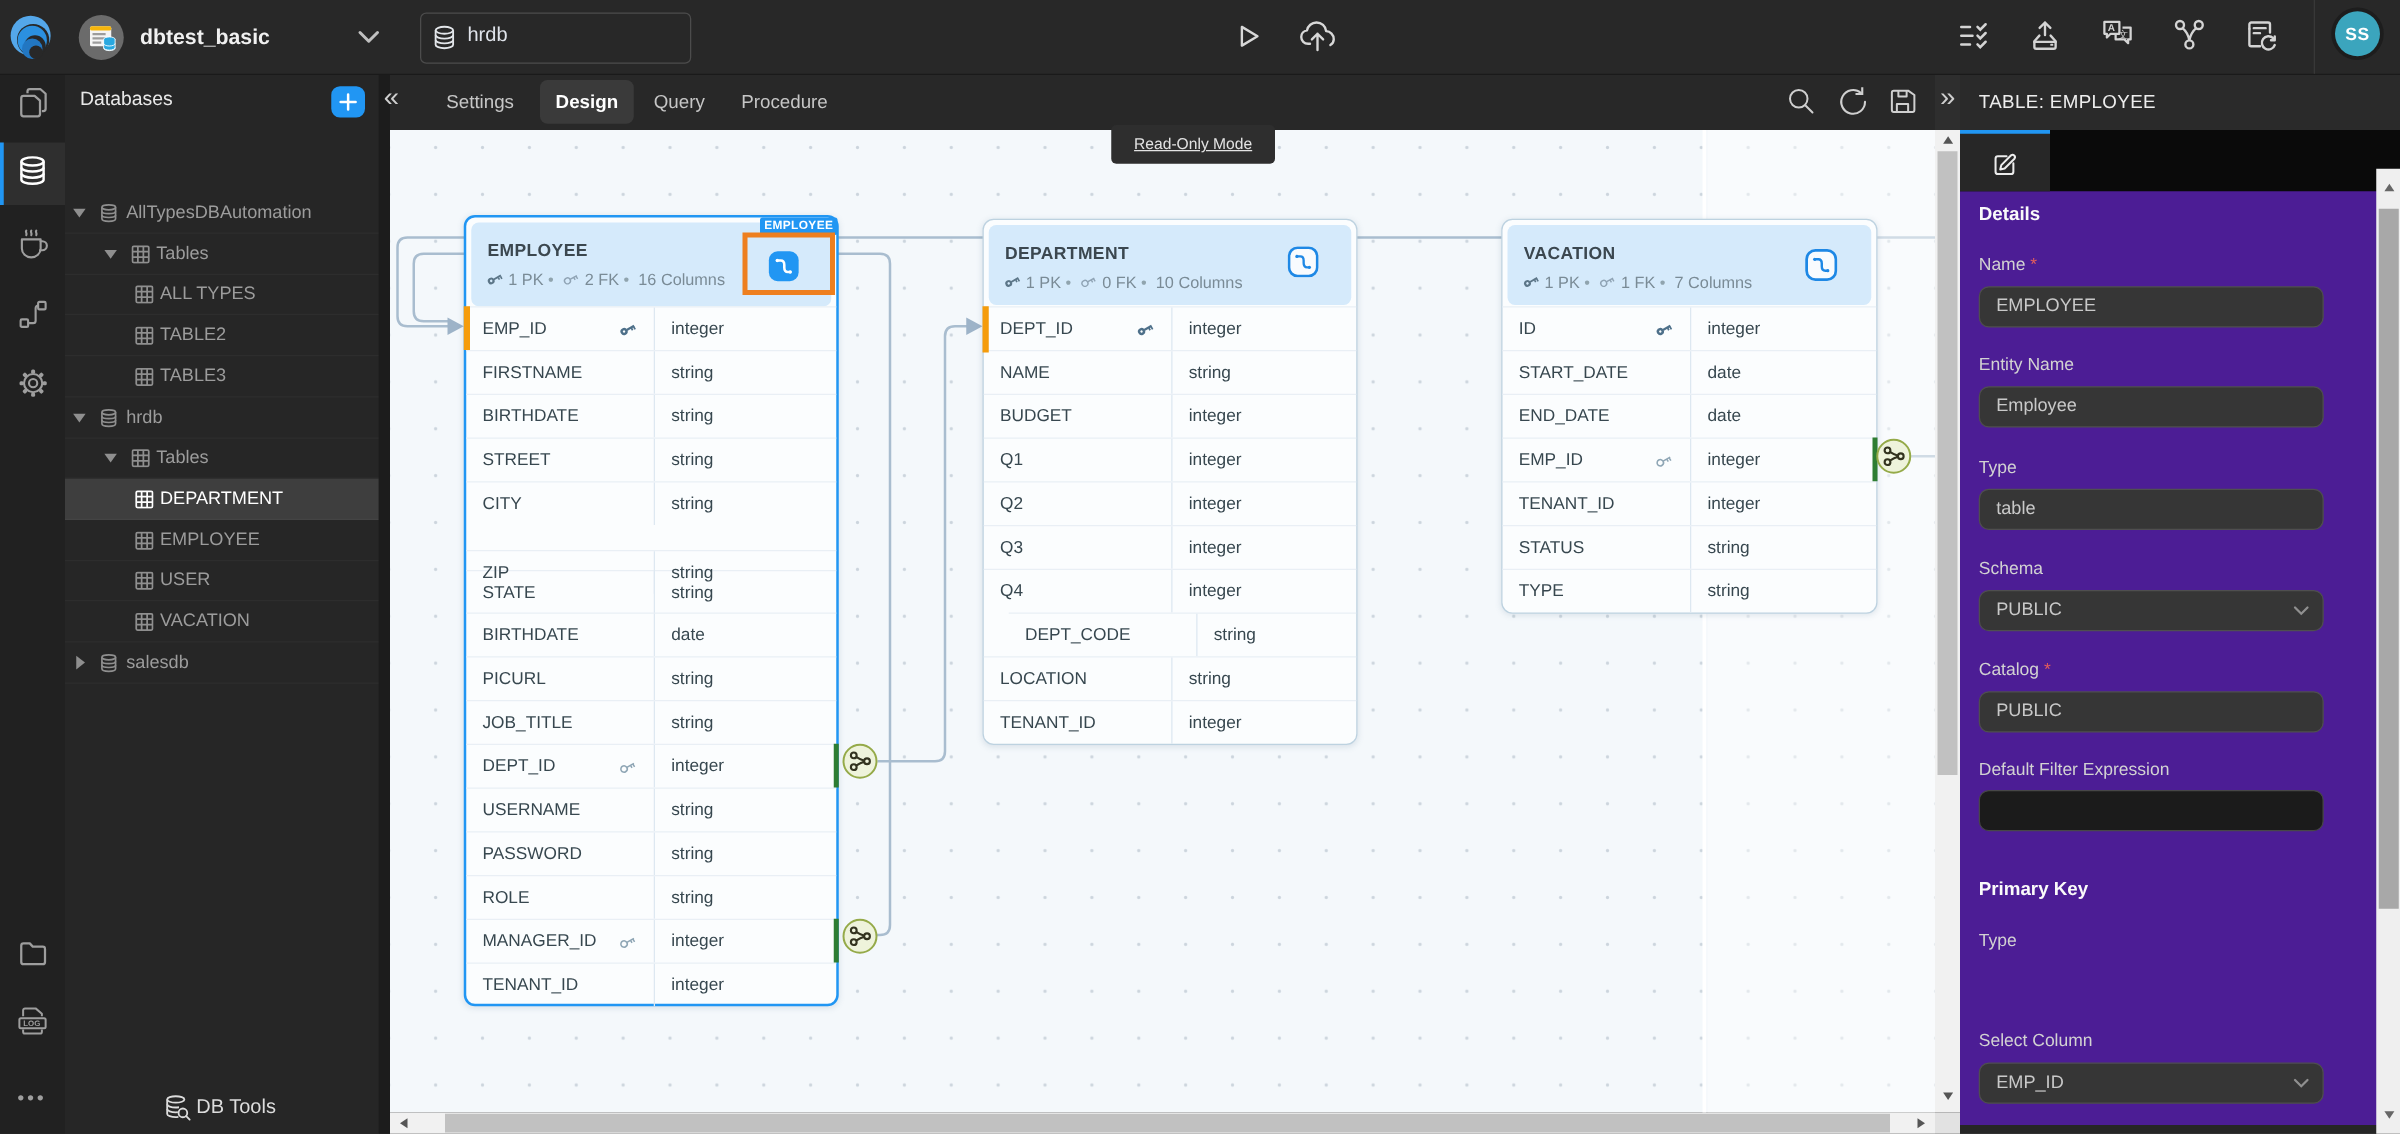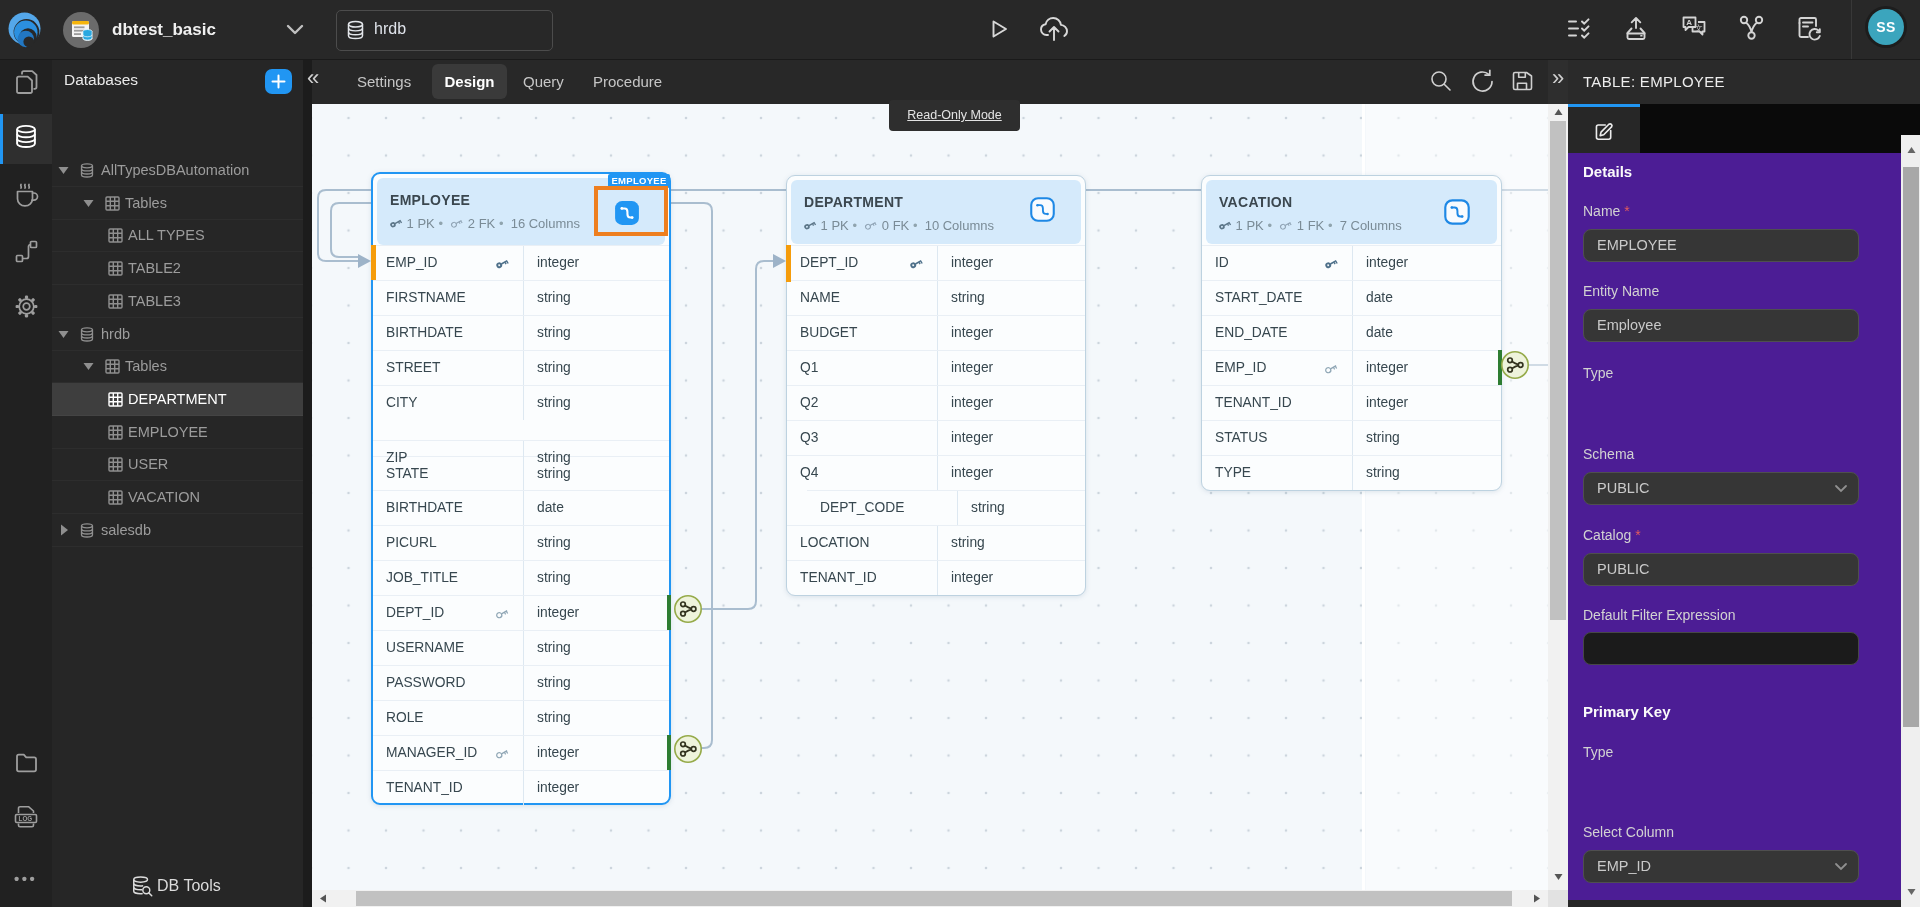--- a/index.html
+++ b/index.html
@@ -744,20 +744,21 @@
           <path d="M16.6 3.4 a2 2 0 0 1 2.8 2.8 L11.2 14.4 l-3.7 0.9 0.9-3.7 z"></path>
         </g>
       </svg>
   </div>
   <div class="abs" style="left:15px;top:59px;font-size:15px;font-weight:bold;color:#fafafa;">Details</div>
   <div class="flabel" style="left:15px;top:99px;">Name <span class="red">*</span></div>
   <div class="finput" style="left:15px;top:125px;">EMPLOYEE</div>
   <div class="flabel" style="left:15px;top:179px;">Entity Name</div>
   <div class="finput" style="left:15px;top:205px;">Employee</div>
   <div class="flabel" style="left:15px;top:261px;">Type</div>
+  <div class="finput" style="left:15px;top:287px;">table</div>
   <div class="flabel" style="left:15px;top:342px;">Schema</div>
   <div class="finput" style="left:15px;top:368px;">PUBLIC
     <svg class="abs" style="left:250px;top:11px" width="14" height="10" viewBox="0 0 14 10">
         <path d="M2 2 l5 5 5-5" stroke="#909090" stroke-width="1.8" fill="none" stroke-linecap="round"></path>
       </svg>
   </div>
   <div class="flabel" style="left:15px;top:423px;">Catalog <span class="red">*</span></div>
   <div class="finput" style="left:15px;top:449px;">PUBLIC</div>
   <div class="flabel" style="left:15px;top:503px;">Default Filter Expression</div>
   <div class="finput" style="left:15px;top:528px;background:#1b1b1b;border-color:#474747;"></div>

